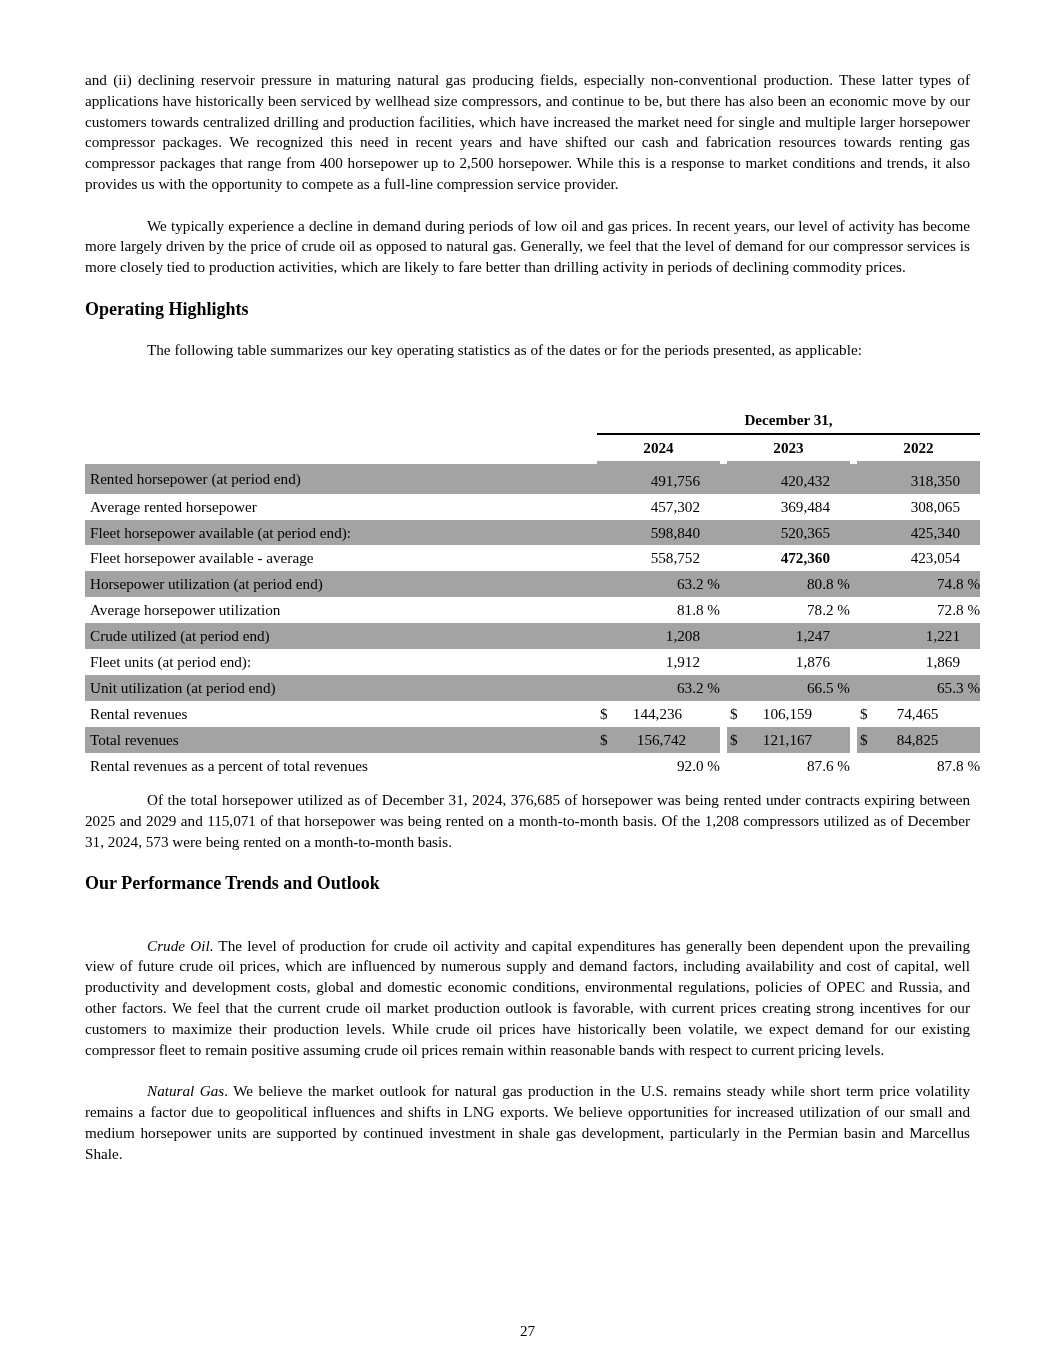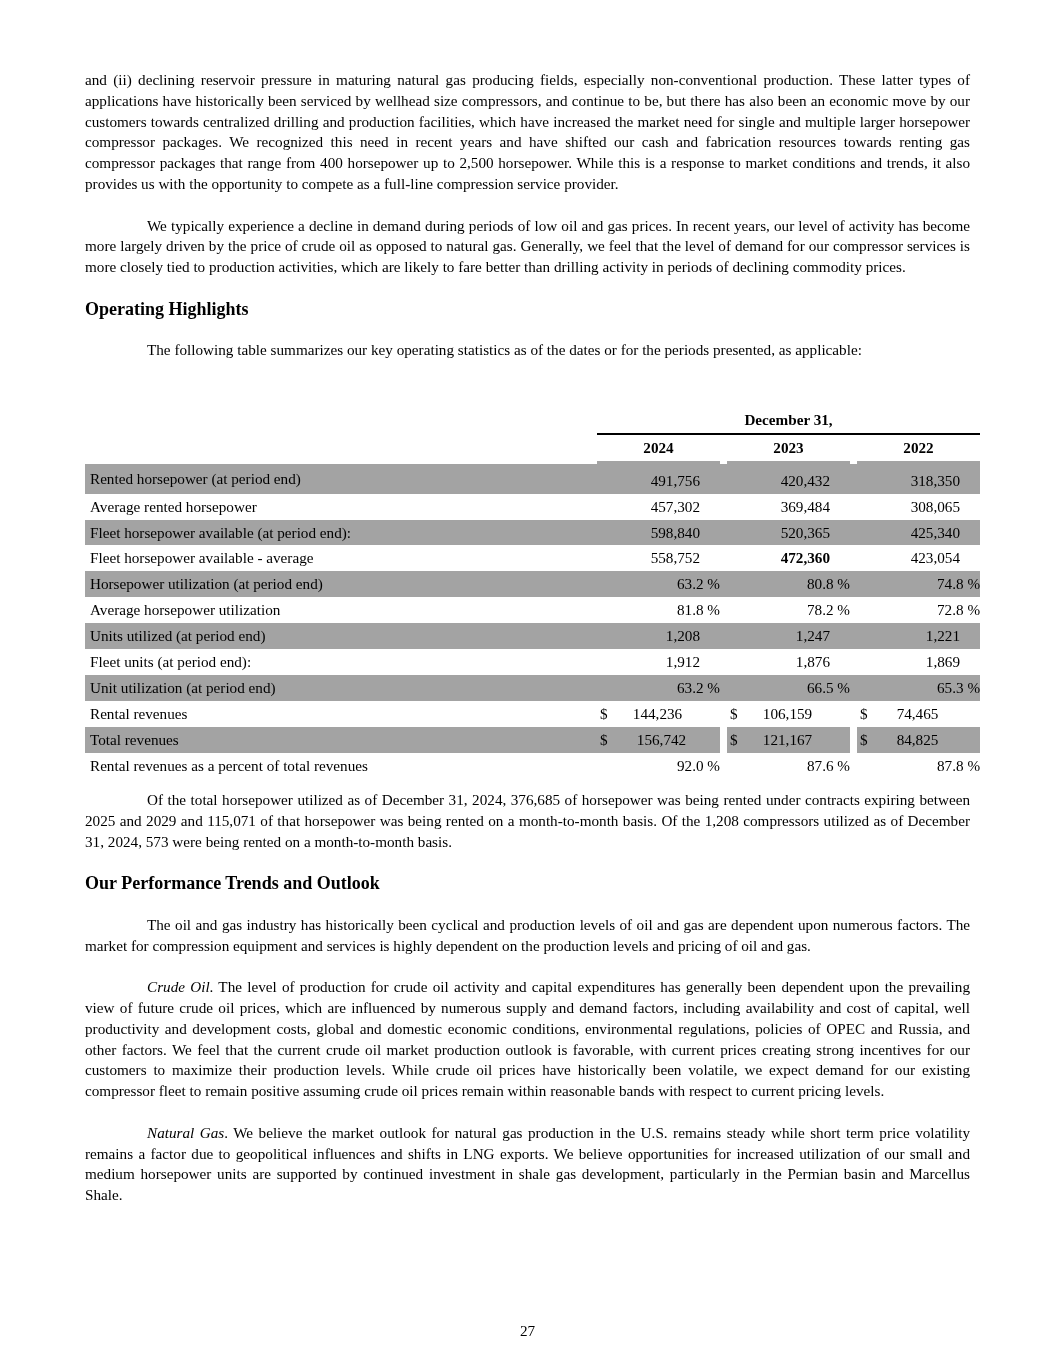--- a/index.html
+++ b/index.html
@@ -126,21 +126,21 @@
         <td class="cur c"></td>
         <td class="c pct">81.8 %</td>
         <td class="gapc c"></td>
         <td class="cur c"></td>
         <td class="c pct">78.2 %</td>
         <td class="gapc c"></td>
         <td class="cur c"></td>
         <td class="c pct">72.8 %</td>
       </tr>
       <tr class="shade">
-        <td class="lbl c">Units utilized (at period end)</td>
+        <td class="lbl c">Crude utilized (at period end)</td>
         <td class="cur c"></td>
         <td class="c num" style="padding-right: 20px;">1,208</td>
         <td class="gapc c"></td>
         <td class="cur c"></td>
         <td class="c num" style="padding-right: 20px;">1,247</td>
         <td class="gapc c"></td>
         <td class="cur c"></td>
         <td class="c num" style="padding-right: 20px;">1,221</td>
       </tr>
       <tr>
@@ -199,20 +199,19 @@
         <td class="c pct">87.8 %</td>
       </tr>
     </tbody>
 </table>
 
 <div class="page" id="lower" style="top:790px;">
   <p class="indent">Of the total horsepower utilized as of December 31, 2024, 376,685 of horsepower was being rented under contracts expiring between 2025 and 2029 and 115,071 of that horsepower was being rented on a month-to-month basis. Of the 1,208 compressors utilized as of  December 31, 2024, 573 were being rented on a month-to-month basis.</p>
   <div class="gap"></div>
   <h3>Our Performance Trends and Outlook</h3>
   <div class="gap"></div>
-  <p class="indent">The oil and gas industry has historically been cyclical and production levels of oil and gas are dependent upon numerous factors. The market for compression equipment and services is highly dependent on the production levels and pricing of oil and gas.</p>
   <div class="gap"></div>
   <p class="indent"><span class="italic">Crude Oil</span><span>. The level of production for crude oil activity and capital expenditures has generally been dependent upon the prevailing view of future crude oil prices, which are influenced by numerous supply and demand factors, including availability and cost of capital, well productivity and development costs, global and domestic economic conditions, environmental regulations, policies of OPEC and Russia, and other factors. We feel that the current crude oil market production outlook is favorable, with current prices creating strong incentives for our customers to maximize their production levels. While crude oil prices have historically been volatile, we expect demand for our existing compressor fleet to remain positive assuming crude oil prices remain within reasonable bands with respect to current pricing levels.</span></p>
   <div class="gap"></div>
   <p class="indent"><span class="italic">Natural Gas</span><span>. We believe the market outlook for natural gas production in the U.S. remains steady while short term price volatility remains a factor due to geopolitical influences and shifts in LNG exports.  We believe opportunities for increased utilization of our small and medium horsepower units are supported by continued investment in shale gas development, particularly in the Permian basin and Marcellus Shale.</span></p>
 </div>
 
 <div class="pagenum">27</div>
 
 </body></html>

